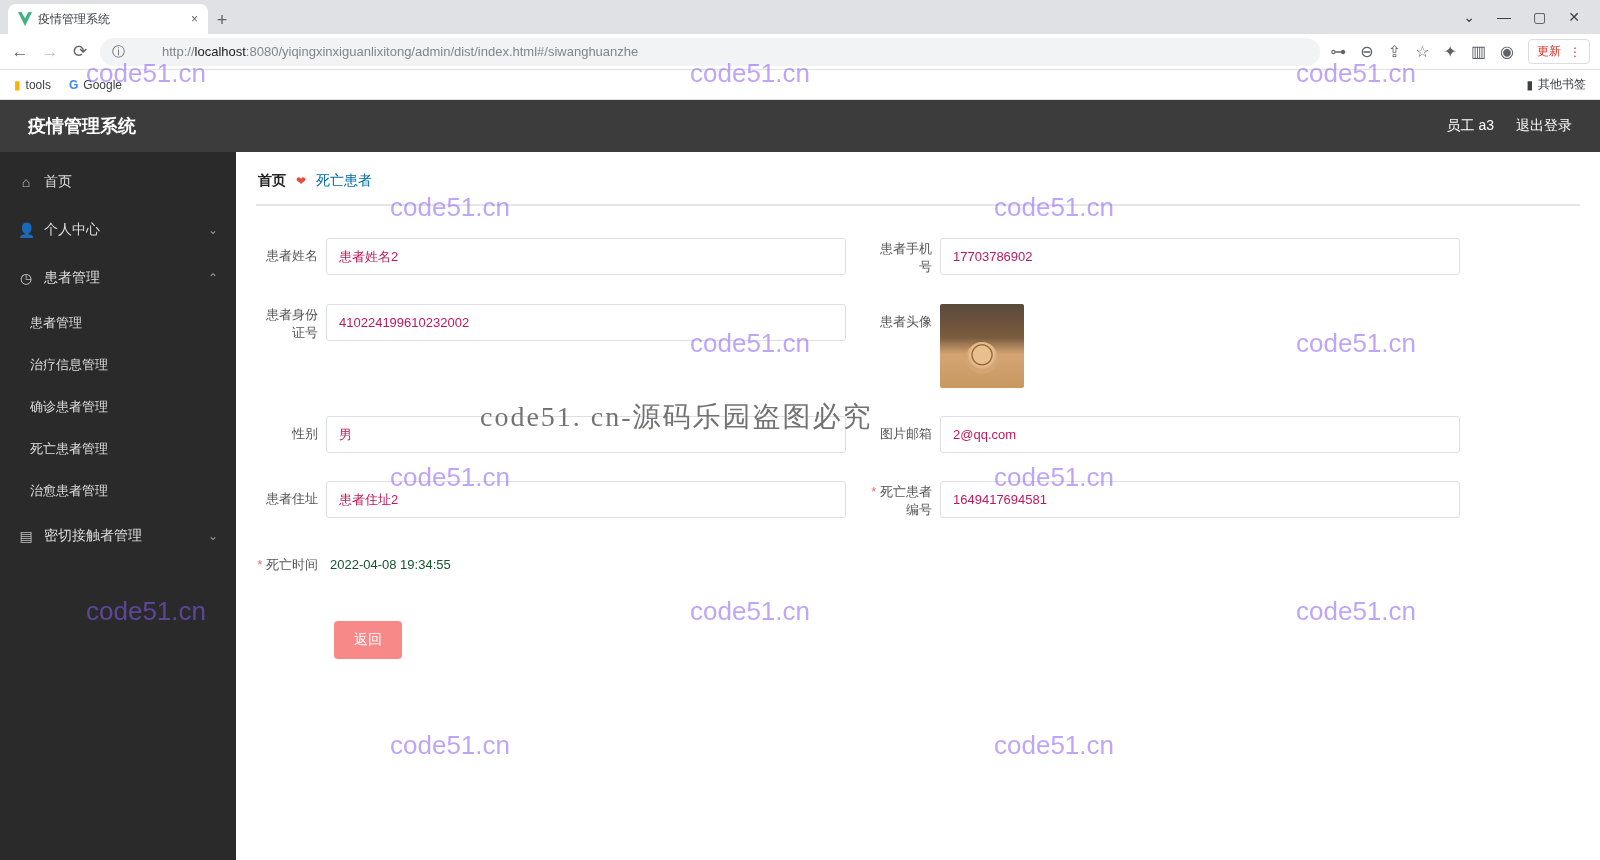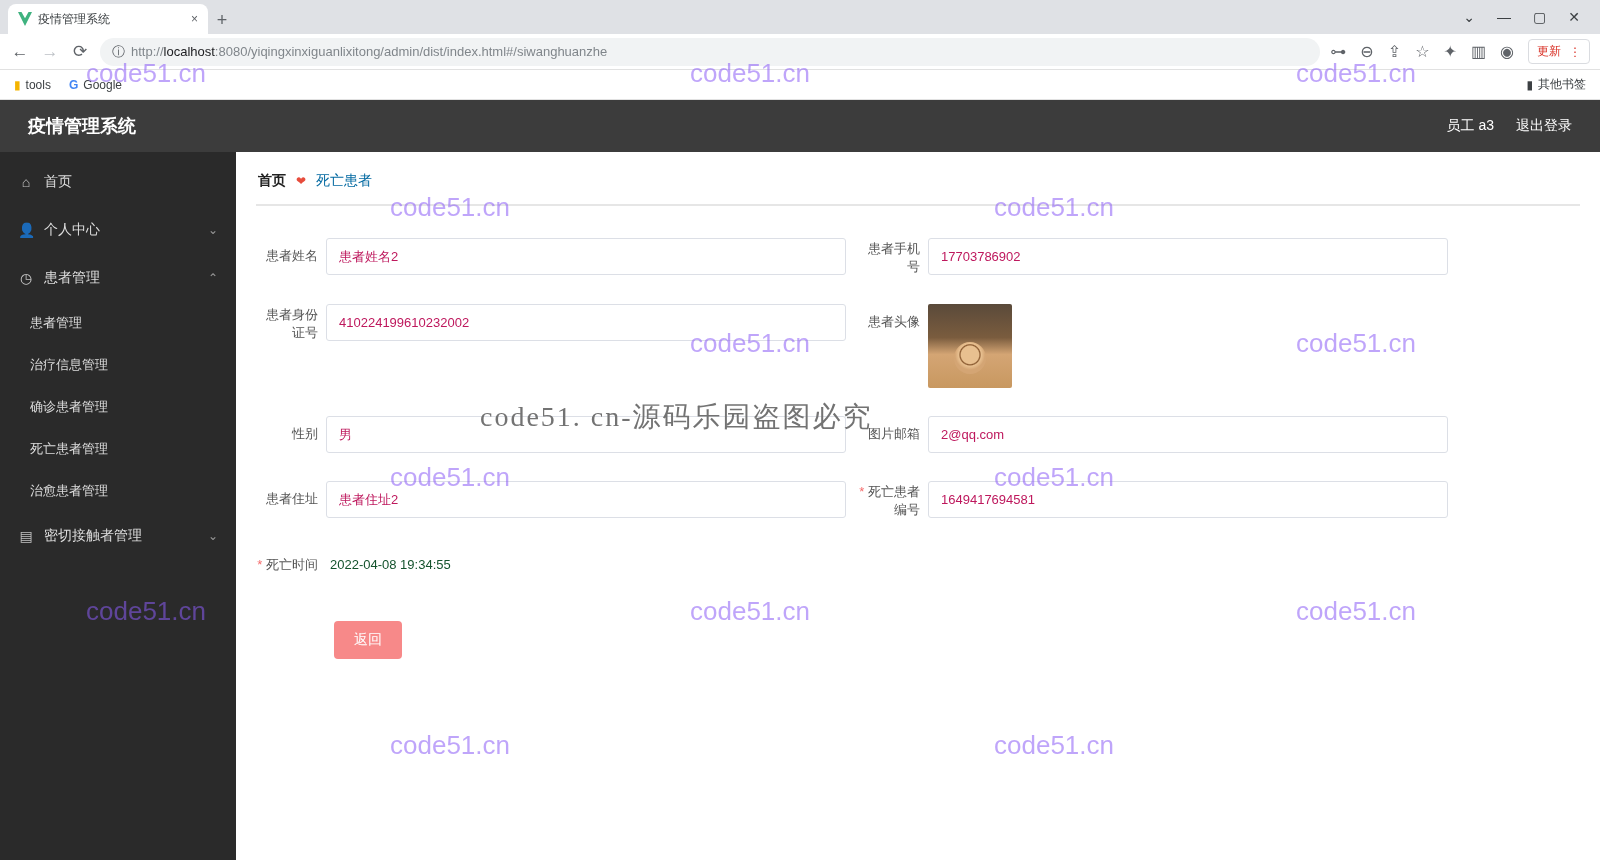--- a/index.html
+++ b/index.html
@@ -12,21 +12,21 @@
 .tab .vue-icon { width:14px; height:14px; background:#3fb27f; clip-path:polygon(50% 100%,0 0,25% 0,50% 45%,75% 0,100% 0); }
 .tab-close { margin-left:auto; color:#5f6368; cursor:pointer; }
 .new-tab { width:28px; height:28px; display:flex; align-items:center; justify-content:center; color:#5f6368; font-size:18px; cursor:pointer; }
 .win-ctrl { margin-left:auto; display:flex; align-items:center; gap:22px; padding-right:20px; height:34px; color:#3c4043; }
 .win-ctrl span { font-size:14px; cursor:pointer; }
 
 .addr-bar { height:36px; display:flex; align-items:center; padding:0 10px; gap:10px; border-bottom:1px solid #e1e1e1; background:#fff; }
 .nav-btn { color:#5f6368; font-size:17px; cursor:pointer; width:20px; text-align:center; }
 .nav-btn.disabled { color:#bdc1c6; }
 .url-field { flex:1; height:28px; background:#f1f3f4; border-radius:14px; display:flex; align-items:center; padding:0 12px; font-size:13px; color:#5f6368; gap:6px; }
-.url-text { color:#202124; }
+.url-text { color:#202124;margin-left:31px; }
 .url-text .gray { color:#80868b; }
 .addr-icons { display:flex; gap:14px; color:#5f6368; align-items:center; }
 .addr-icons span { cursor:pointer; }
 .update-btn { border:1px solid #dadce0; border-radius:4px; padding:3px 8px; font-size:12px; color:#d93025; display:flex; align-items:center; gap:8px; cursor:pointer; }
 
 .bookmarks { height:30px; display:flex; align-items:center; padding:0 14px; gap:18px; font-size:12px; color:#3c4043; border-bottom:1px solid #e1e1e1; background:#fff; }
 .bm-item { display:flex; align-items:center; gap:5px; cursor:pointer; }
 .bm-item .folder { color:#f4b400; }
 .bm-right { margin-left:auto; display:flex; align-items:center; gap:5px; cursor:pointer; }
 
@@ -43,21 +43,21 @@
 .menu-icon { width:16px; text-align:center; opacity:.85; }
 .chevron { margin-left:auto; font-size:12px; opacity:.6; }
 .submenu .menu-item { padding-left:30px; height:42px; font-size:13px; }
 
 .main { flex:1; background:#fff; padding:16px 20px; overflow:auto; }
 .breadcrumb { display:flex; align-items:center; gap:10px; font-size:14px; padding:4px 2px 14px; border-bottom:2px solid #e6e6e6; margin-bottom:20px; }
 .breadcrumb .home { font-weight:600; color:#222; cursor:pointer; }
 .breadcrumb .heart { color:#e74c3c; font-size:12px; }
 .breadcrumb .current { color:#0369a1; }
 
-.form { display:flex; flex-wrap:wrap; gap:28px 12px;margin-top:32px; }
+.form { display:flex; flex-wrap:wrap; gap:28px 24px;margin-top:32px; }
 .field { display:flex; align-items:flex-start; width:590px; }
 .label { width:70px; text-align:right; font-size:13px; color:#555; line-height:36px; padding-right:8px; flex-shrink:0; }
 .label.two-line { line-height:18px; padding-top:2px; }
 .req::before { content:"* "; color:#f56c6c; }
 .input { flex:1; height:37px; border:1px solid #dcdfe6; border-radius:3px; padding:0 12px; font-size:13px; color:#be185d; outline:none; }
 .static-text { flex:1; font-size:13px; color:#14532d; line-height:36px; padding-left:4px; }
 .avatar { width:84px; height:84px; background:linear-gradient(180deg,#5a4a3a 0%,#7a5c3e 40%,#d4a574 60%,#c89860 100%); border-radius:2px; position:relative; }
 .avatar::after { content:""; position:absolute; left:26px; top:38px; width:32px; height:32px; background:radial-gradient(circle at 50% 40%,#e8c090 35%,#8a5a30 40%,#e8c090 45%,#d4a574 60%); border-radius:50%; }
 
 .actions { width:100%; padding-left:78px; margin-top:10px; }

